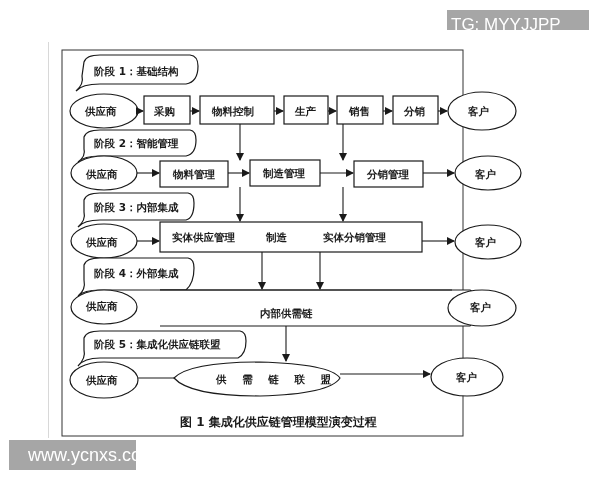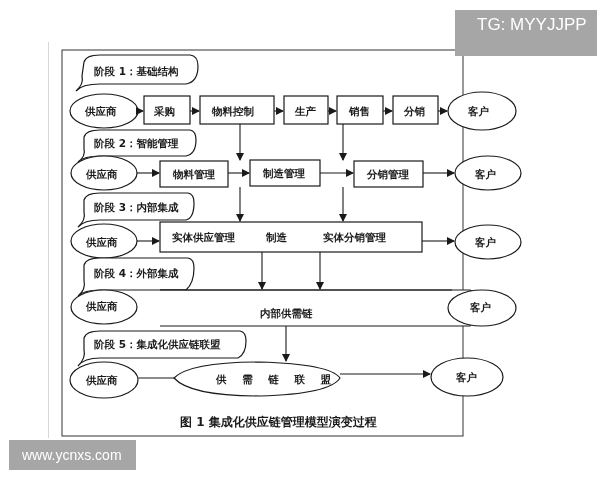--- a/index.html
+++ b/index.html
@@ -1,19 +1,19 @@
 <!DOCTYPE html>
 <html><head>
 <meta charset="utf-8">
 <style>
   html, body { margin: 0; padding: 0; }
   body { width: 600px; height: 480px; background: #ffffff; position: relative; overflow: hidden; font-family: "DejaVu Sans", sans-serif; }
   .wm { position: absolute; background: #a6a6a6; color: #ffffff; font-family: "Liberation Sans", sans-serif; }
-  .wm-tg { left: 447px; top: 10px; width: 142px; height: 46px; font-size: 17px; line-height: 30px; padding-left: 22px; box-sizing: border-box; margin-left: 8px; }
-  .wm-site { left: 9px; top: 440px; width: 127px; height: 30px; font-size: 14px; line-height: 30px; padding-left: 13px; box-sizing: border-box; }
+  .wm-tg { left: 447px; top: 10px; width: 142px; height: 20px; font-size: 17px; line-height: 30px; padding-left: 4px; box-sizing: border-box; }
+  .wm-site { left: 9px; top: 440px; width: 127px; height: 30px; font-size: 18px; line-height: 30px; padding-left: 19px; box-sizing: border-box; }
   .leftline { position: absolute; left: 48px; top: 42px; width: 1px; height: 396px; background: #d8d8d8; }
   svg text { font-family: "DejaVu Sans", sans-serif; fill: #1a1a1a; }
   .t { font-size: 10.5px; font-weight: bold; }
   .cap { font-size: 12px; font-weight: bold; }
 </style>
 </head>
 <body>
 
 <div class="leftline"></div>
 

